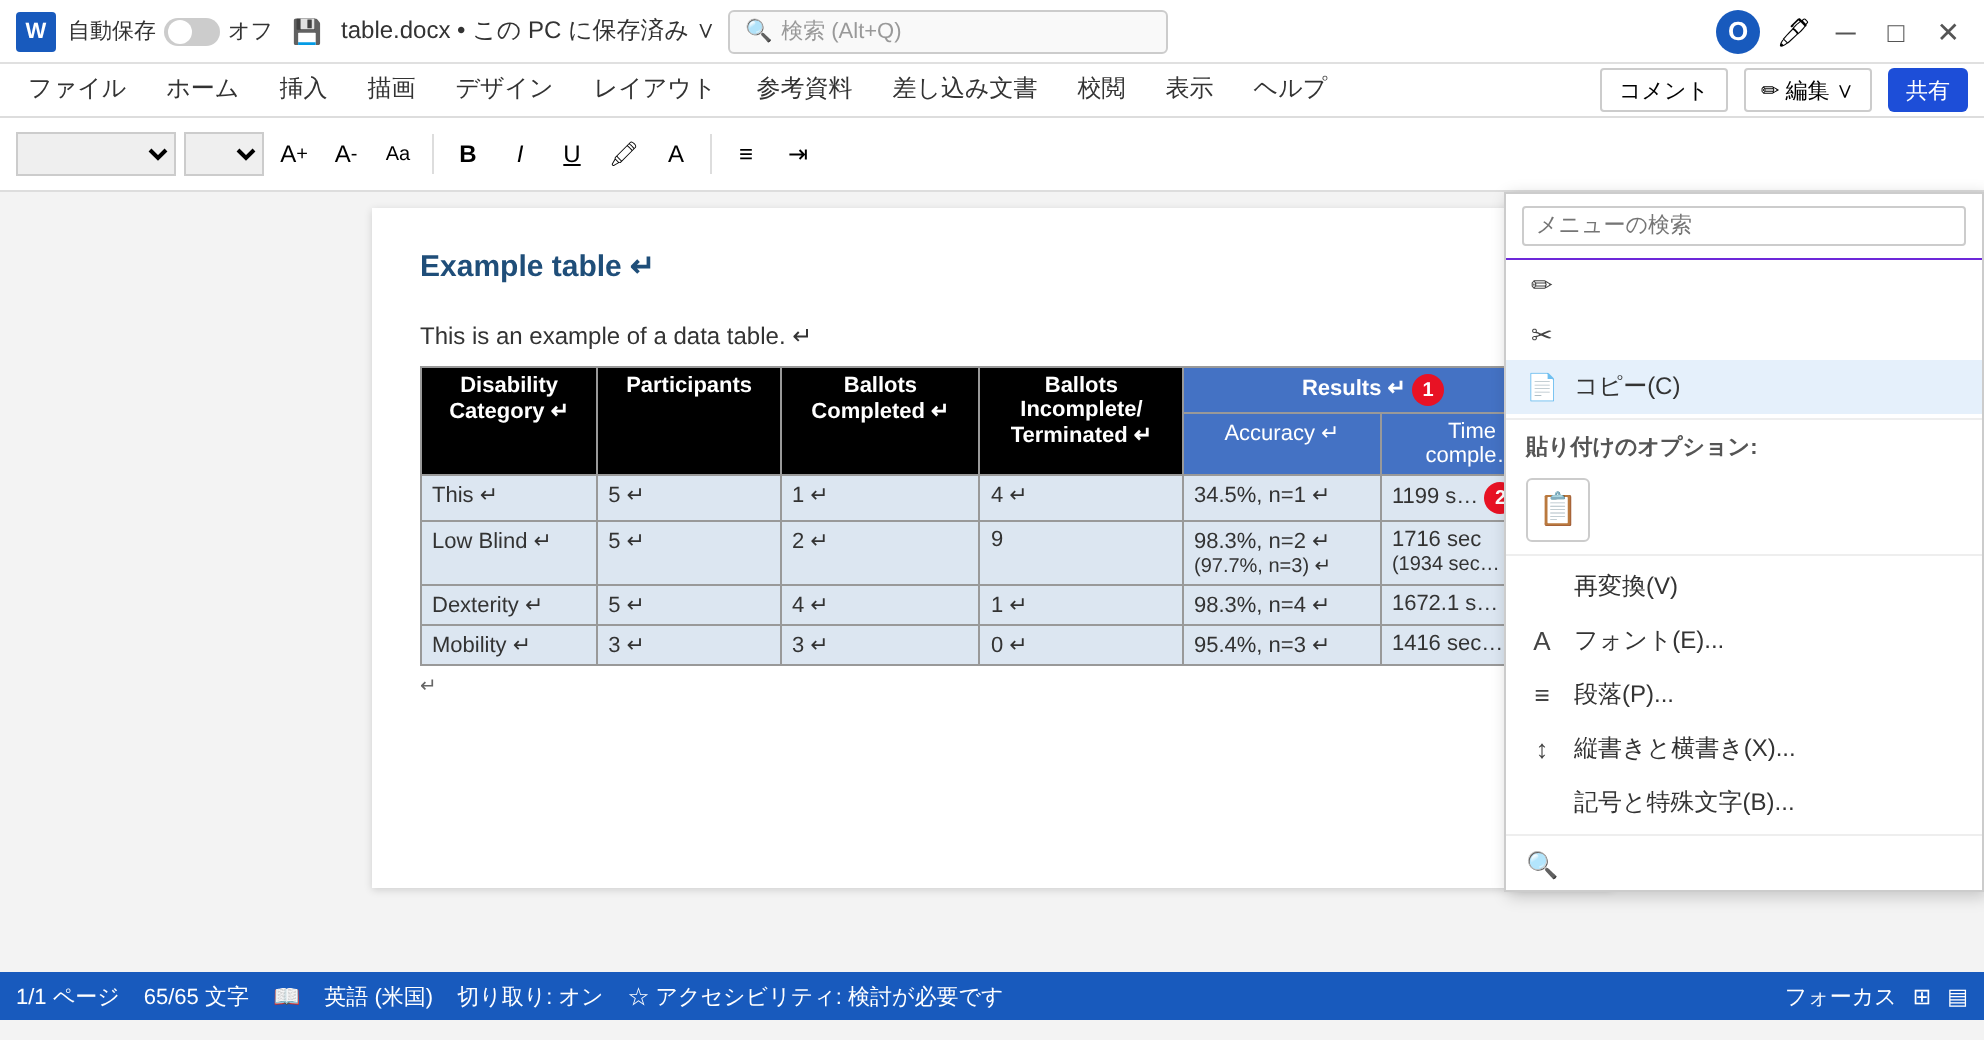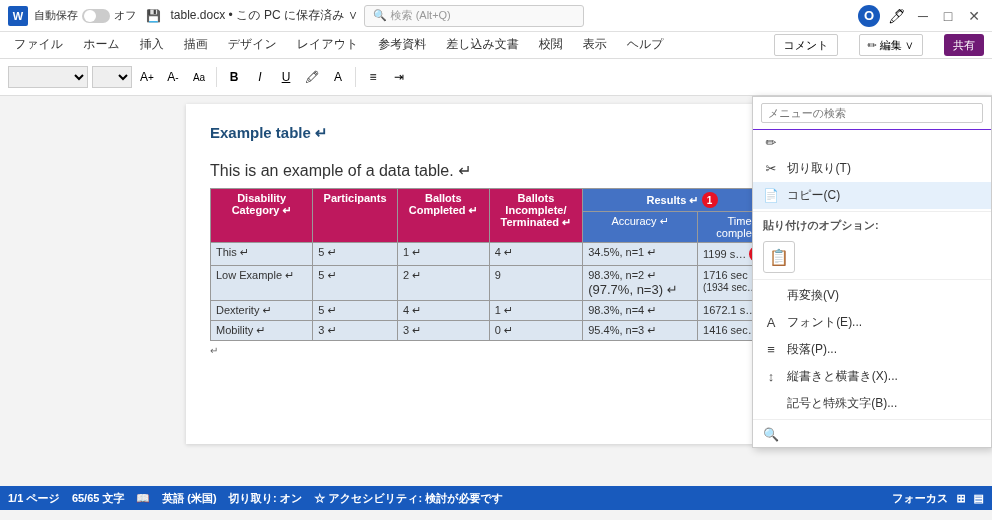--- a/index.html
+++ b/index.html
@@ -28,26 +28,26 @@
     .font-box { width: 80px; height: 22px; border: 1px solid #ccc; font-size: 11px; padding: 0 4px; }
     .size-box { width: 40px; height: 22px; border: 1px solid #ccc; font-size: 11px; padding: 0 4px; }
     .fmt-btn { width: 22px; height: 22px; border: 1px solid transparent; border-radius: 2px; cursor: pointer; display: flex; align-items: center; justify-content: center; font-size: 12px; background: transparent; }
     .bold { font-weight: bold; }
     .italic-btn { font-style: italic; }
     .separator { width: 1px; height: 20px; background: #ddd; margin: 0 2px; }
     .doc-area { flex: 1; overflow: hidden; padding: 8px; }
     .doc-page { background: #fff; width: 620px; margin: 0 auto; padding: 20px 24px; min-height: 340px; box-shadow: 0 1px 4px rgba(0,0,0,0.15); position: relative; }
 
     .doc-title { color: #1f4e79; font-size: 15px; font-weight: bold; margin-bottom: 19px; }
-    .doc-subtitle { font-size: 16px; color: #333; margin-bottom: 8px; }
+    .doc-subtitle { font-size: 12px; color: #333; margin-bottom: 8px; }
 
     
     table { border-collapse: collapse; font-size: 11px; width: 100%; }
     th, td { border: 1px solid #999; padding: 3px 5px; vertical-align: top; }
-    thead th { background: #be185d; color: #fff; font-weight: bold; }
+    thead th { background: #000000; color: #fff; font-weight: bold; }
     tbody td { background: #dce6f1; color: #333; }
     .results-header { background: #4472c4; color: #fff; text-align: center; }
     .sub-header { background: #4472c4; color: #fff; font-weight: normal; }
 
     
     .context-menu {
       position: absolute; right: 0; top: 0; width: 230px;
       background: #fff; border: 1px solid #ccc; box-shadow: 2px 2px 8px rgba(0,0,0,0.2);
       font-size: 12px; z-index: 100;
     }
@@ -57,21 +57,21 @@
     .cm-item-icon { width: 16px; text-align: center; color: #444; font-size: 13px; }
     .cm-label { flex: 1; color: #333; }
     .cm-section { padding: 4px 10px; font-size: 11px; color: #555; font-weight: bold; }
     .cm-divider { height: 1px; background: #eee; margin: 2px 0; }
     .cm-paste-area { padding: 4px 10px; }
     .cm-paste-btn { display: inline-flex; align-items: center; justify-content: center; width: 32px; height: 32px; border: 1px solid #ccc; border-radius: 3px; cursor: pointer; font-size: 16px; background: #fff; }
     .badge { background: #e81224; color: #fff; border-radius: 50%; width: 16px; height: 16px; font-size: 10px; display: inline-flex; align-items: center; justify-content: center; font-weight: bold; }
     .circle-o { background: #185abd; color: #fff; border-radius: 50%; width: 22px; height: 22px; font-size: 13px; display: inline-flex; align-items: center; justify-content: center; font-weight: bold; }
 
     
-    .status-bar { display: flex; align-items: center; height: 24px; background: #185abd; color: #fff; font-size: 11px; padding: 0 8px; gap: 12px; font-weight: bold; }
+    .status-bar { display: flex; align-items: center; height: 24px; background: #185abd; color: #fff; font-size: 11px; padding: 0 8px; gap: 12px; }
     .status-right { margin-left: auto; display: flex; align-items: center; gap: 8px; }
   </style>
 </head>
 <body>
 
 <div class="title-bar">
   <div class="title-bar-left">
     <div class="word-icon">W</div>
     <span class="autosave">
       <span>自動保存</span>
@@ -102,24 +102,24 @@
     <div class="ribbon-tab">ホーム</div>
     <div class="ribbon-tab">挿入</div>
     <div class="ribbon-tab">描画</div>
     <div class="ribbon-tab">デザイン</div>
     <div class="ribbon-tab">レイアウト</div>
     <div class="ribbon-tab">参考資料</div>
     <div class="ribbon-tab">差し込み文書</div>
     <div class="ribbon-tab">校閲</div>
     <div class="ribbon-tab">表示</div>
     <div class="ribbon-tab">ヘルプ</div>
-    <div style="margin-left:auto; display:flex; align-items:flex-start; gap:21px; padding:2px 4px;">
+    <div style="margin-left:auto; display:flex; align-items:flex-start; gap:8px; padding:2px 4px;">
       <button class="fmt-btn" style="font-size:11px; padding:2px 8px; width:auto; border:1px solid #ccc;">コメント</button>
       <button class="fmt-btn" style="font-size:11px; padding:2px 8px; width:auto; border:1px solid #ccc;">✏ 編集 ∨</button>
-      <button class="fmt-btn" style="font-size:11px; padding:2px 8px; width:auto; background:#701a75; color:#fff; border-radius:3px;">共有</button>
+      <button class="fmt-btn" style="font-size:11px; padding:2px 8px; width:auto; background:#1d4ed8; color:#fff; border-radius:3px;">共有</button>
     </div>
   </div>
 
   <div class="formatting-bar">
     <select class="font-box"></select>
     <select class="size-box"></select>
     <button class="fmt-btn">A<sup>+</sup></button>
     <button class="fmt-btn">A<sup>-</sup></button>
     <button class="fmt-btn" style="font-size:10px;">Aa</button>
     <div class="separator"></div>
@@ -158,25 +158,25 @@
         <tbody>
           <tr>
             <td>This ↵</td>
             <td>5 ↵</td>
             <td>1 ↵</td>
             <td>4 ↵</td>
             <td>34.5%, n=1 ↵</td>
             <td>1199 s… <span class="badge">2</span></td>
           </tr>
           <tr>
-            <td>Low Example ↵</td>
+            <td>Low Blind ↵</td>
             <td>5 ↵</td>
             <td>2 ↵</td>
             <td>9</td>
-            <td>98.3%, n=2 ↵<br><span style="font-size:13px;">(97.7%, n=3) ↵</span></td>
+            <td>98.3%, n=2 ↵<br><span style="font-size:10px;">(97.7%, n=3) ↵</span></td>
             <td>1716 sec<br><span style="font-size:10px;">(1934 sec…</span></td>
           </tr>
           <tr>
             <td>Dexterity ↵</td>
             <td>5 ↵</td>
             <td>4 ↵</td>
             <td>1 ↵</td>
             <td>98.3%, n=4 ↵</td>
             <td>1672.1 s…</td>
           </tr>
@@ -197,21 +197,20 @@
 
   <div class="context-menu" style="top:0; right:0; width:240px;">
     <div class="cm-search">
       <input type="text" placeholder="メニューの検索" style="">
     </div>
     <div class="cm-item">
       <span class="cm-item-icon">✏</span>
     </div>
     <div class="cm-item">
       <span class="cm-item-icon">✂</span>
-      <span class="cm-label">切り取り(T)</span>
     </div>
     <div class="cm-item" style="background:#e5f0fb;">
       <span class="cm-item-icon">📄</span>
       <span class="cm-label">コピー(C)</span>
     </div>
     <div class="cm-divider"></div>
     <div class="cm-section">貼り付けのオプション:</div>
     <div class="cm-paste-area">
       <button class="cm-paste-btn">📋</button>
     </div>

